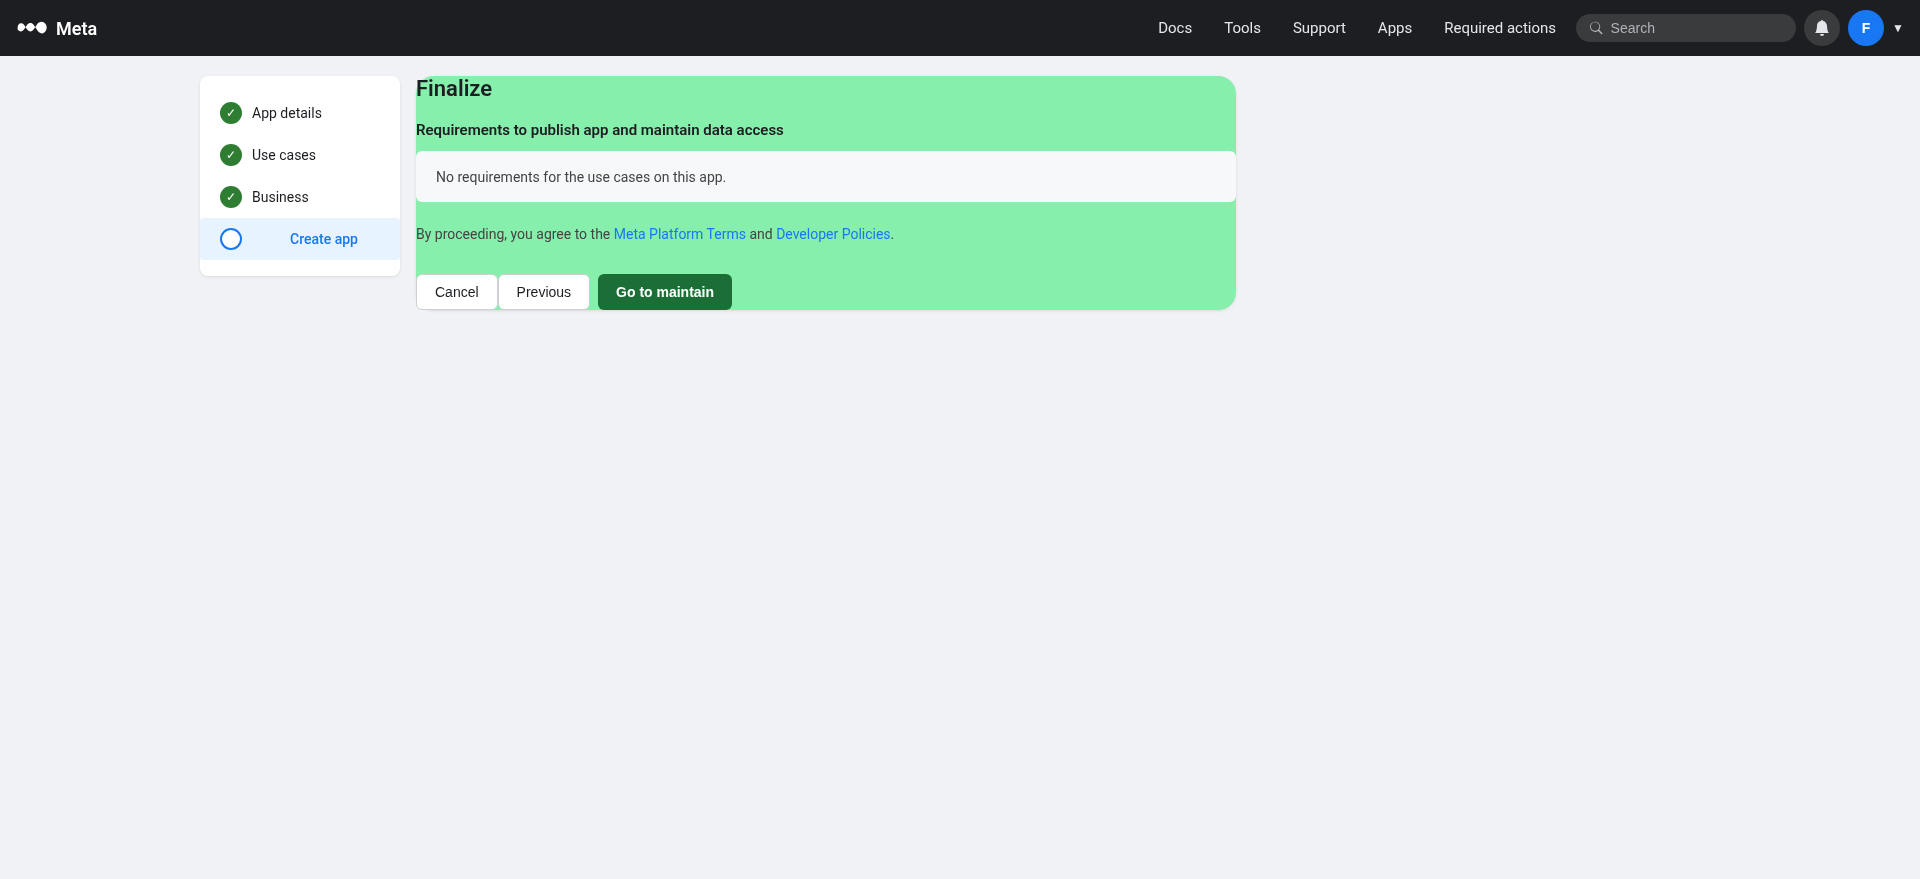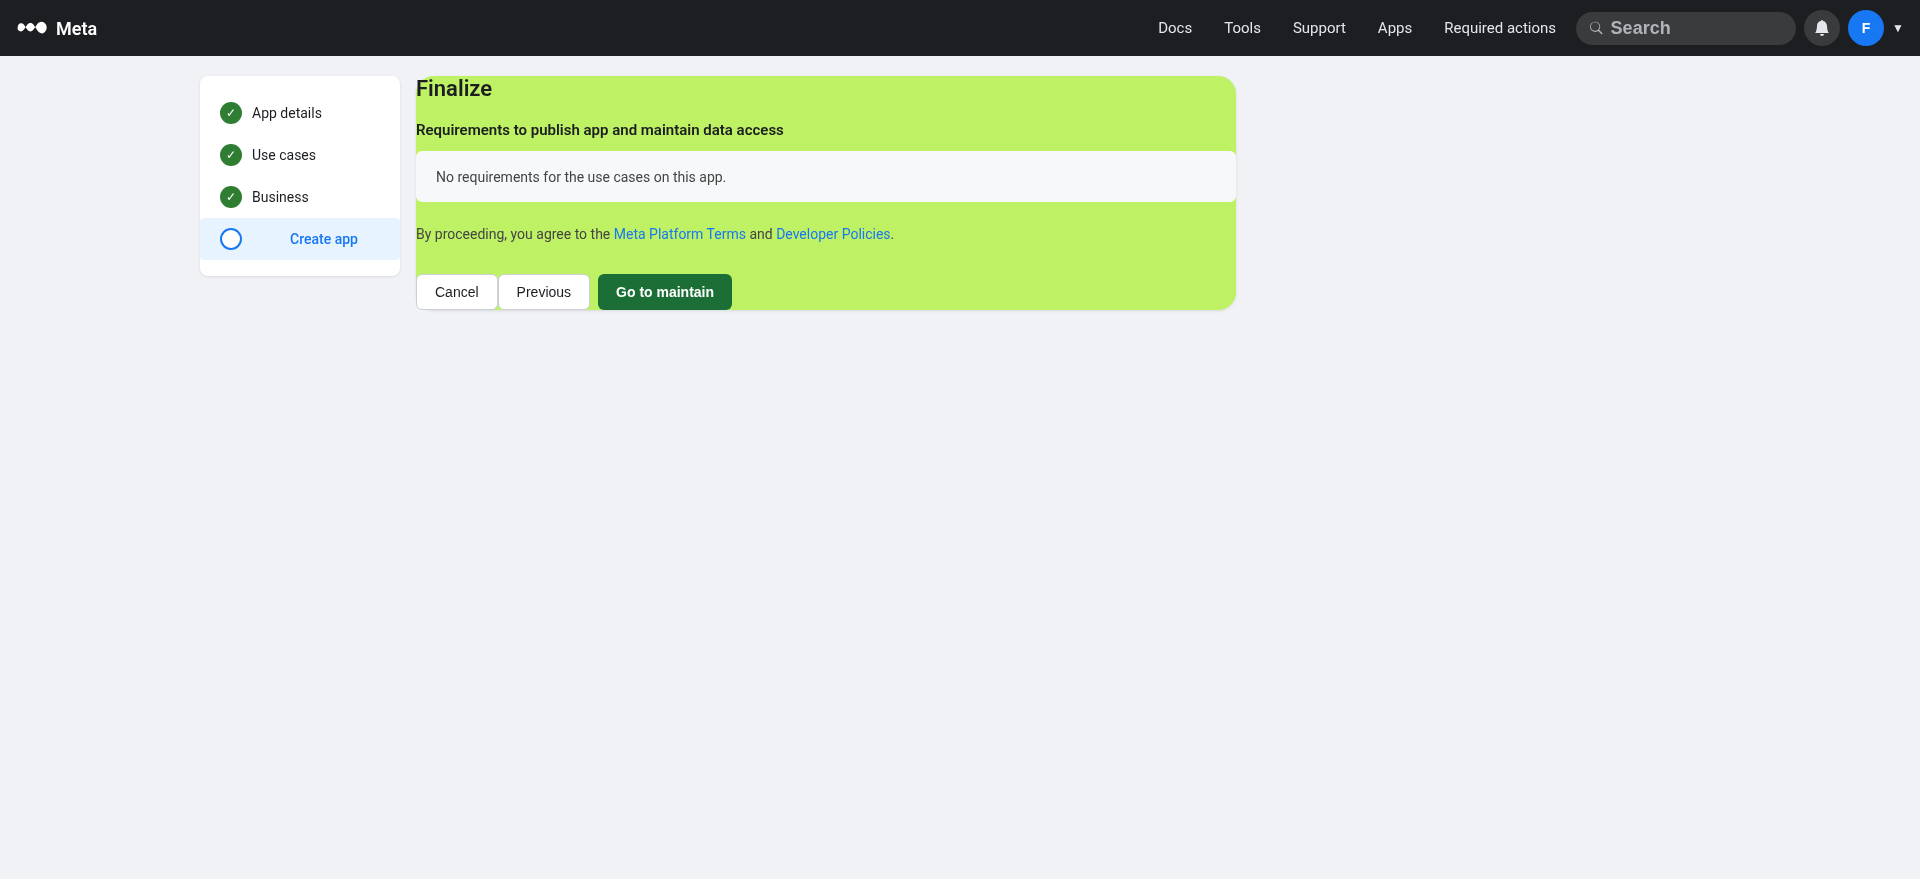--- a/index.html
+++ b/index.html
@@ -50,23 +50,22 @@
       border-radius: 20px;
       padding: 6px 14px;
       gap: 8px;
       width: 220px;
     }
     .search-bar input {
       background: none;
       border: none;
       outline: none;
       color: #e4e6eb;
-      font-size: 18px;
+      font-size: 14px;
       width: 100%;
-      font-weight: bold;
     }
     .search-bar input::placeholder { color: #b0b3b8; }
     .search-icon-svg { color: #b0b3b8; }
     .nav-right {
       display: flex;
       align-items: center;
       gap: 8px;
     }
     .bell-btn {
       width: 36px;
@@ -154,21 +153,21 @@
       font-size: 14px;
       color: #1c1e21;
     }
     .step-item.active .step-label {
       color: #1877f2;
       font-weight: 500;
     }
 
     
     .main-panel {
-      background: #bef264;
+      background: #86efac;
       border-radius: 18px;
       flex: 1;
       max-width: 820px;
       box-shadow: 0 1px 3px rgba(0,0,0,0.1);
     }
     .panel-title {
       font-size: 22px;
       font-weight: 600;
       color: #1c1e21;
       margin-bottom: 20px;

